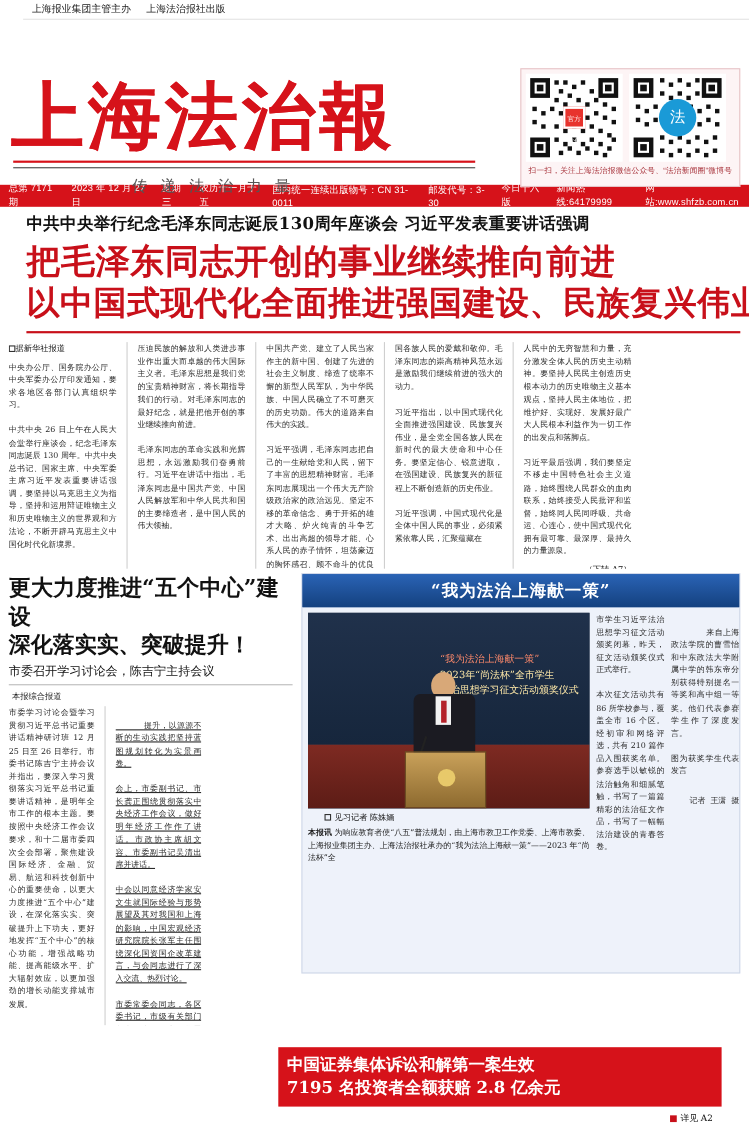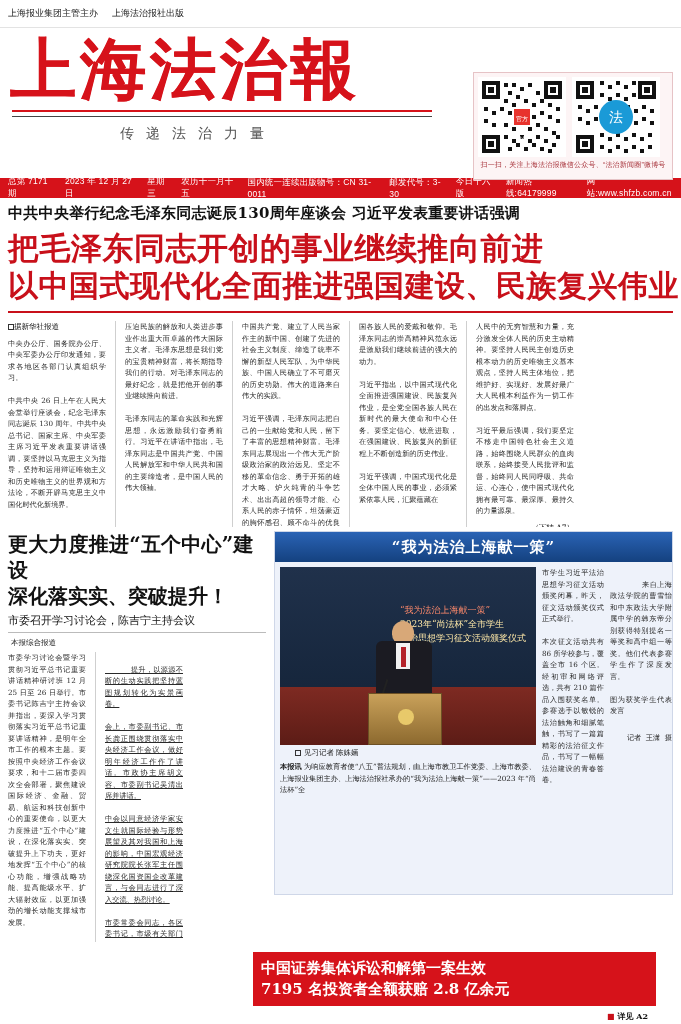--- a/index.html
+++ b/index.html
@@ -8,44 +8,46 @@
     width:681px; height:1024px;
     background:#ffffff;
     font-family:"Liberation Sans", sans-serif;
     color:#1a1a1a;
     overflow:hidden;
   }
   .page { position:relative; width:681px; height:1024px; }
 
   
   .topbar {
-    height:28px;
+    height:18px;
     display:flex; align-items:center;
     padding:0 8px;
     font-size:9px; color:#222;
     gap:14px;
     border-bottom:1px solid #e3e3e3;
+    margin-left:21px;
   }
 
   
   .masthead {
     position:relative;
     height:150px;
     padding:4px 8px 0 10px;
   }
   .logo-block { width:440px; }
   .logo-cn {
     font-family:"DejaVu Serif", serif;
     font-weight:700;
     color:#d6121a;
     font-size:66px;
     line-height:74px;
     letter-spacing:4px;
     white-space:nowrap;
     text-shadow:0.5px 0 0 #d6121a;
+    margin-top:46px;
   }
   .logo-rule {
     width:420px; height:2px; background:#d6121a; margin:4px 0 3px 2px;
   }
   .logo-en {
     font-family:"Liberation Serif", serif;
     font-size:14px; color:#222; letter-spacing:1px;
     padding-left:118px;
   }
   .logo-en-rule {
@@ -92,21 +94,21 @@
 
   
   .infostrip {
     background:#d6121a; color:#fff;
     height:20px; display:flex; align-items:center;
     font-size:8.5px; padding:0 8px; gap:10px;
     letter-spacing:0.2px;
   }
 
   
-  .headline-wrap { padding:6px 8px 2px 8px; }
+  .headline-wrap { padding:6px 8px 2px 24px; }
   .kicker {
     font-size:15px; font-weight:700; color:#111;
     font-family:"DejaVu Serif", serif;
     letter-spacing:0.3px;
     margin-bottom:6px;
   }
   .main-head {
     font-family:"DejaVu Serif", serif;
     font-weight:700;
     font-size:31px;
@@ -253,21 +255,21 @@
   
   .bottom-banner {
     position:absolute; left:253px; top:952px; width:403px;
     background:#d6121a; color:#fff; padding:6px 8px;
     font-family:"DejaVu Serif", serif; font-weight:700;
   }
   .bb-l1 { font-size:15px; line-height:21px; }
   .bb-l2 { font-size:15px; line-height:21px; }
   .bb-note {
     position:absolute; right:8px; bottom:-16px; font-size:8px; color:#111;
-    font-family:"DejaVu Serif", serif; font-weight:700;
+    font-family:"DejaVu Serif", serif; font-weight:400;
   }
   .bb-note .dot { color:#c8101a; }
 </style>
 </head>
 <body>
 
 <div class="page">
 
   <div class="topbar">
     <span>上海报业集团主管主办</span>

